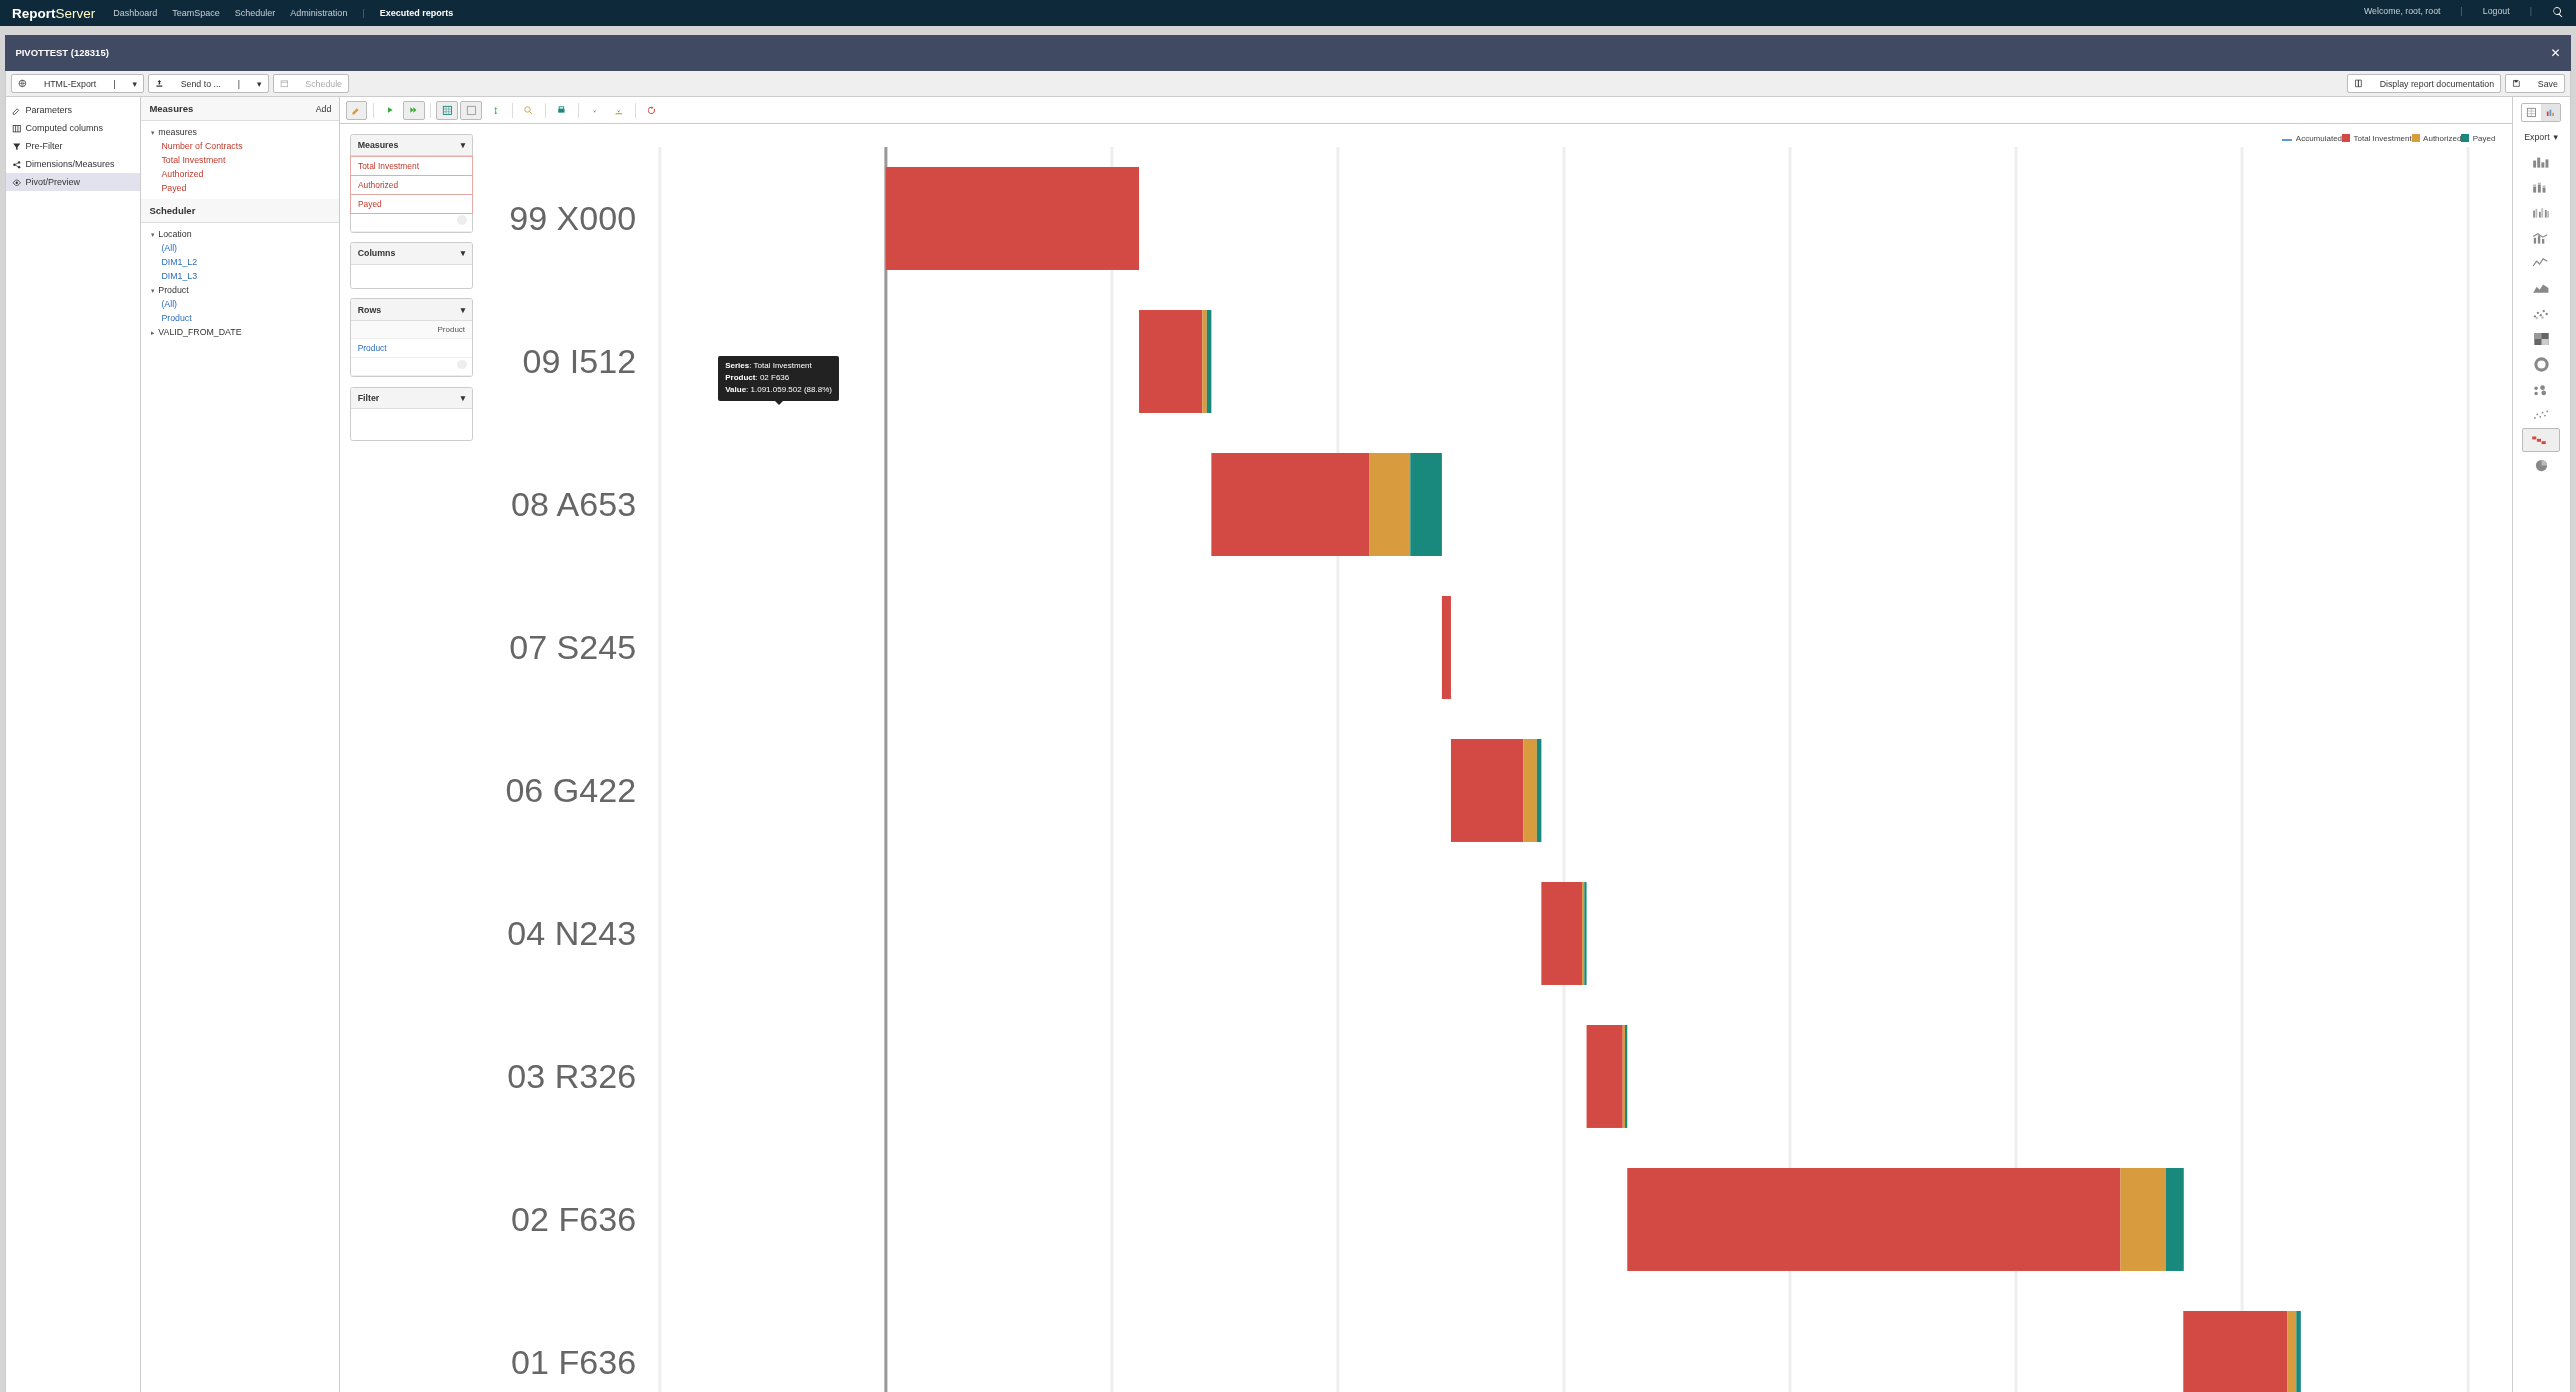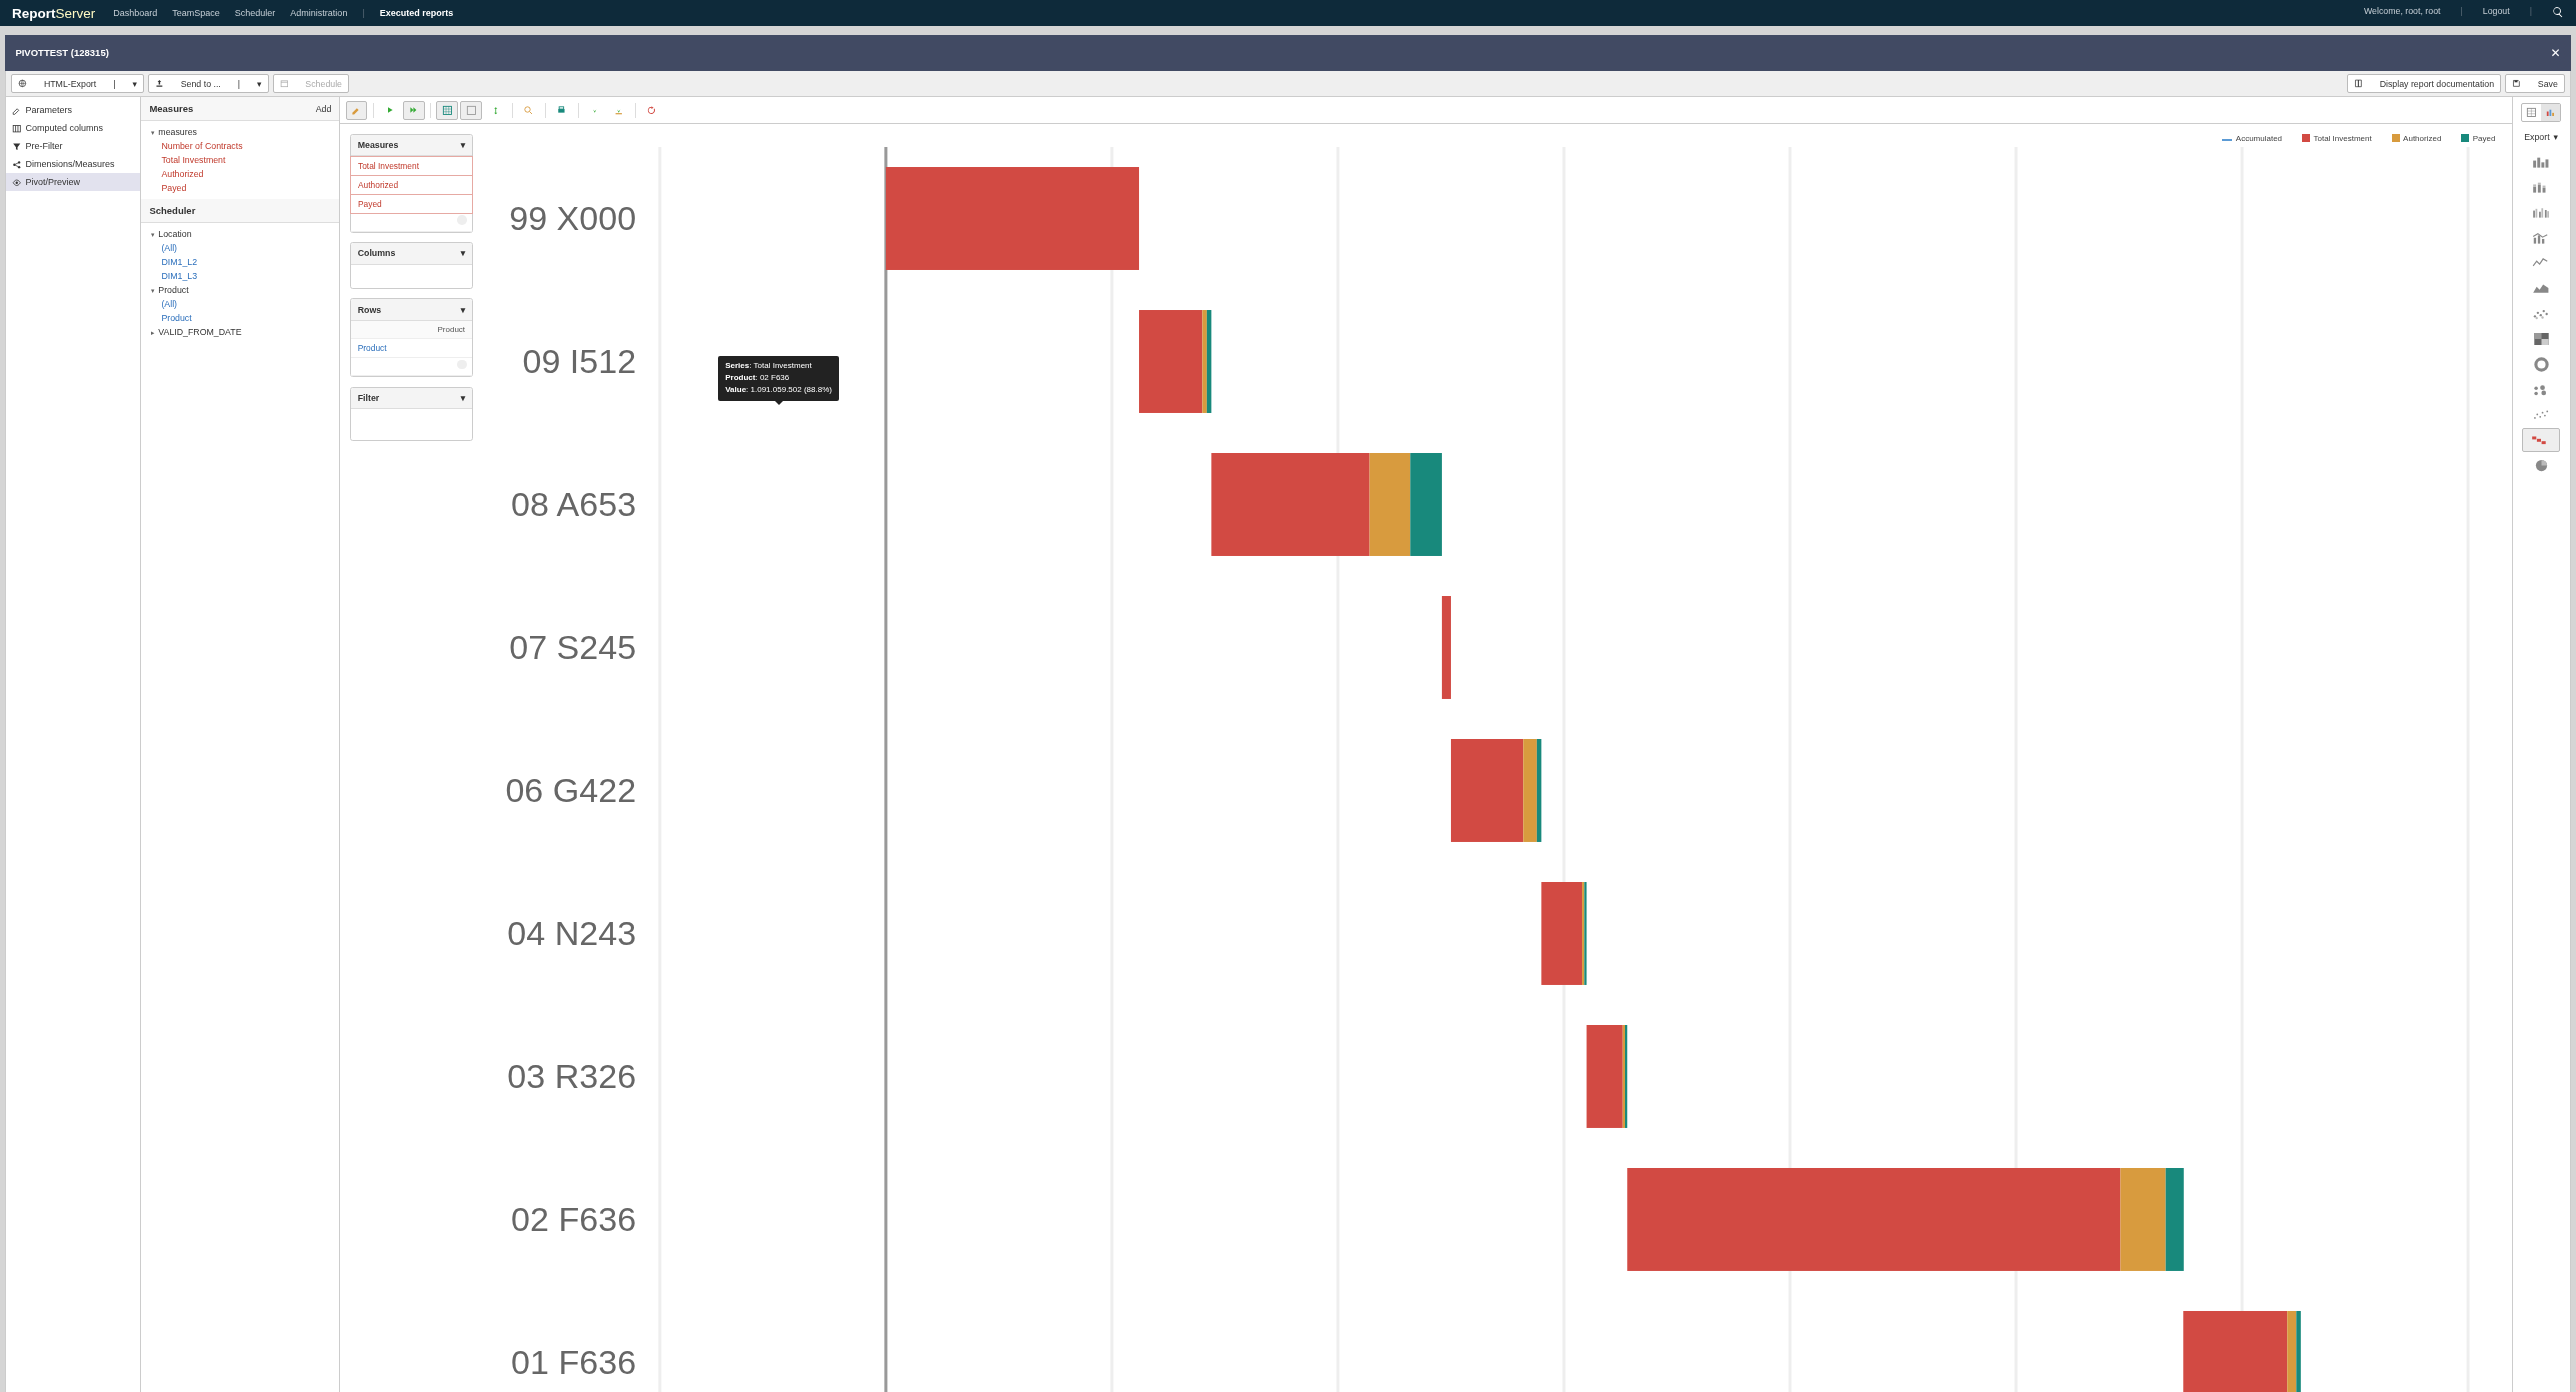--- a/index.html
+++ b/index.html
@@ -67,21 +67,21 @@
 .dropzone .chip.red { color: #c0392b; border: 0.7px solid #e6a9a3; margin: -0.7px; background: #fff; }
 .dropzone .chip.blue { color: #2a6ebb; }
 .dropzone .chip.gray-right { text-align: right; color: #555; background: #fafafa; font-size: 8px; }
 .dropzone .chip.close-dot { text-align: right; padding: 1.4px 5.4px 4px; }
 .close-circle { display: inline-block; width: 9.5px; height: 9.5px; border-radius: 50%; background: #eee; }
 
 
 .chartwrap { flex: 1; display: flex; flex-direction: column; padding: 5.4px 13.5px 6.8px 0; overflow: hidden; }
 .chartinfo { text-align: right; font-size: 8.4px; color: #999; padding: 1.4px 2.7px; }
 .chartinfo b { color: #555; }
-.legend { display: flex; gap: 20px; justify-content: flex-end; font-size: 8px; color: #444; padding: 4px 2.7px; }
+.legend { display: flex; gap: 0; justify-content: flex-end; font-size: 8px; color: #444; padding: 4px 2.7px; }
 .legend .lg { display: flex; align-items: center; gap: 3.4px; }
 .legend .sw { width: 8px; height: 8px; }
 .chart { flex: 1; position: relative; }
 .chart svg { width: 100%; height: 100%; }
 .axis-label { font-size: 11.5px; fill: #666; }
 .tooltip { position: absolute; background: #222; color: #fff; font-size: 8px; padding: 4.7px 6.8px; border-radius: 2px; line-height: 1.5; pointer-events: none; }
 .tooltip::after { content: ""; position: absolute; bottom: -4px; left: 50%; margin-left: -4px; border: 4px solid transparent; border-top-color: #222; border-bottom: none; }
 
 
 .rail { width: 57px; padding: 5.4px; display: flex; flex-direction: column; align-items: center; gap: 0; }

